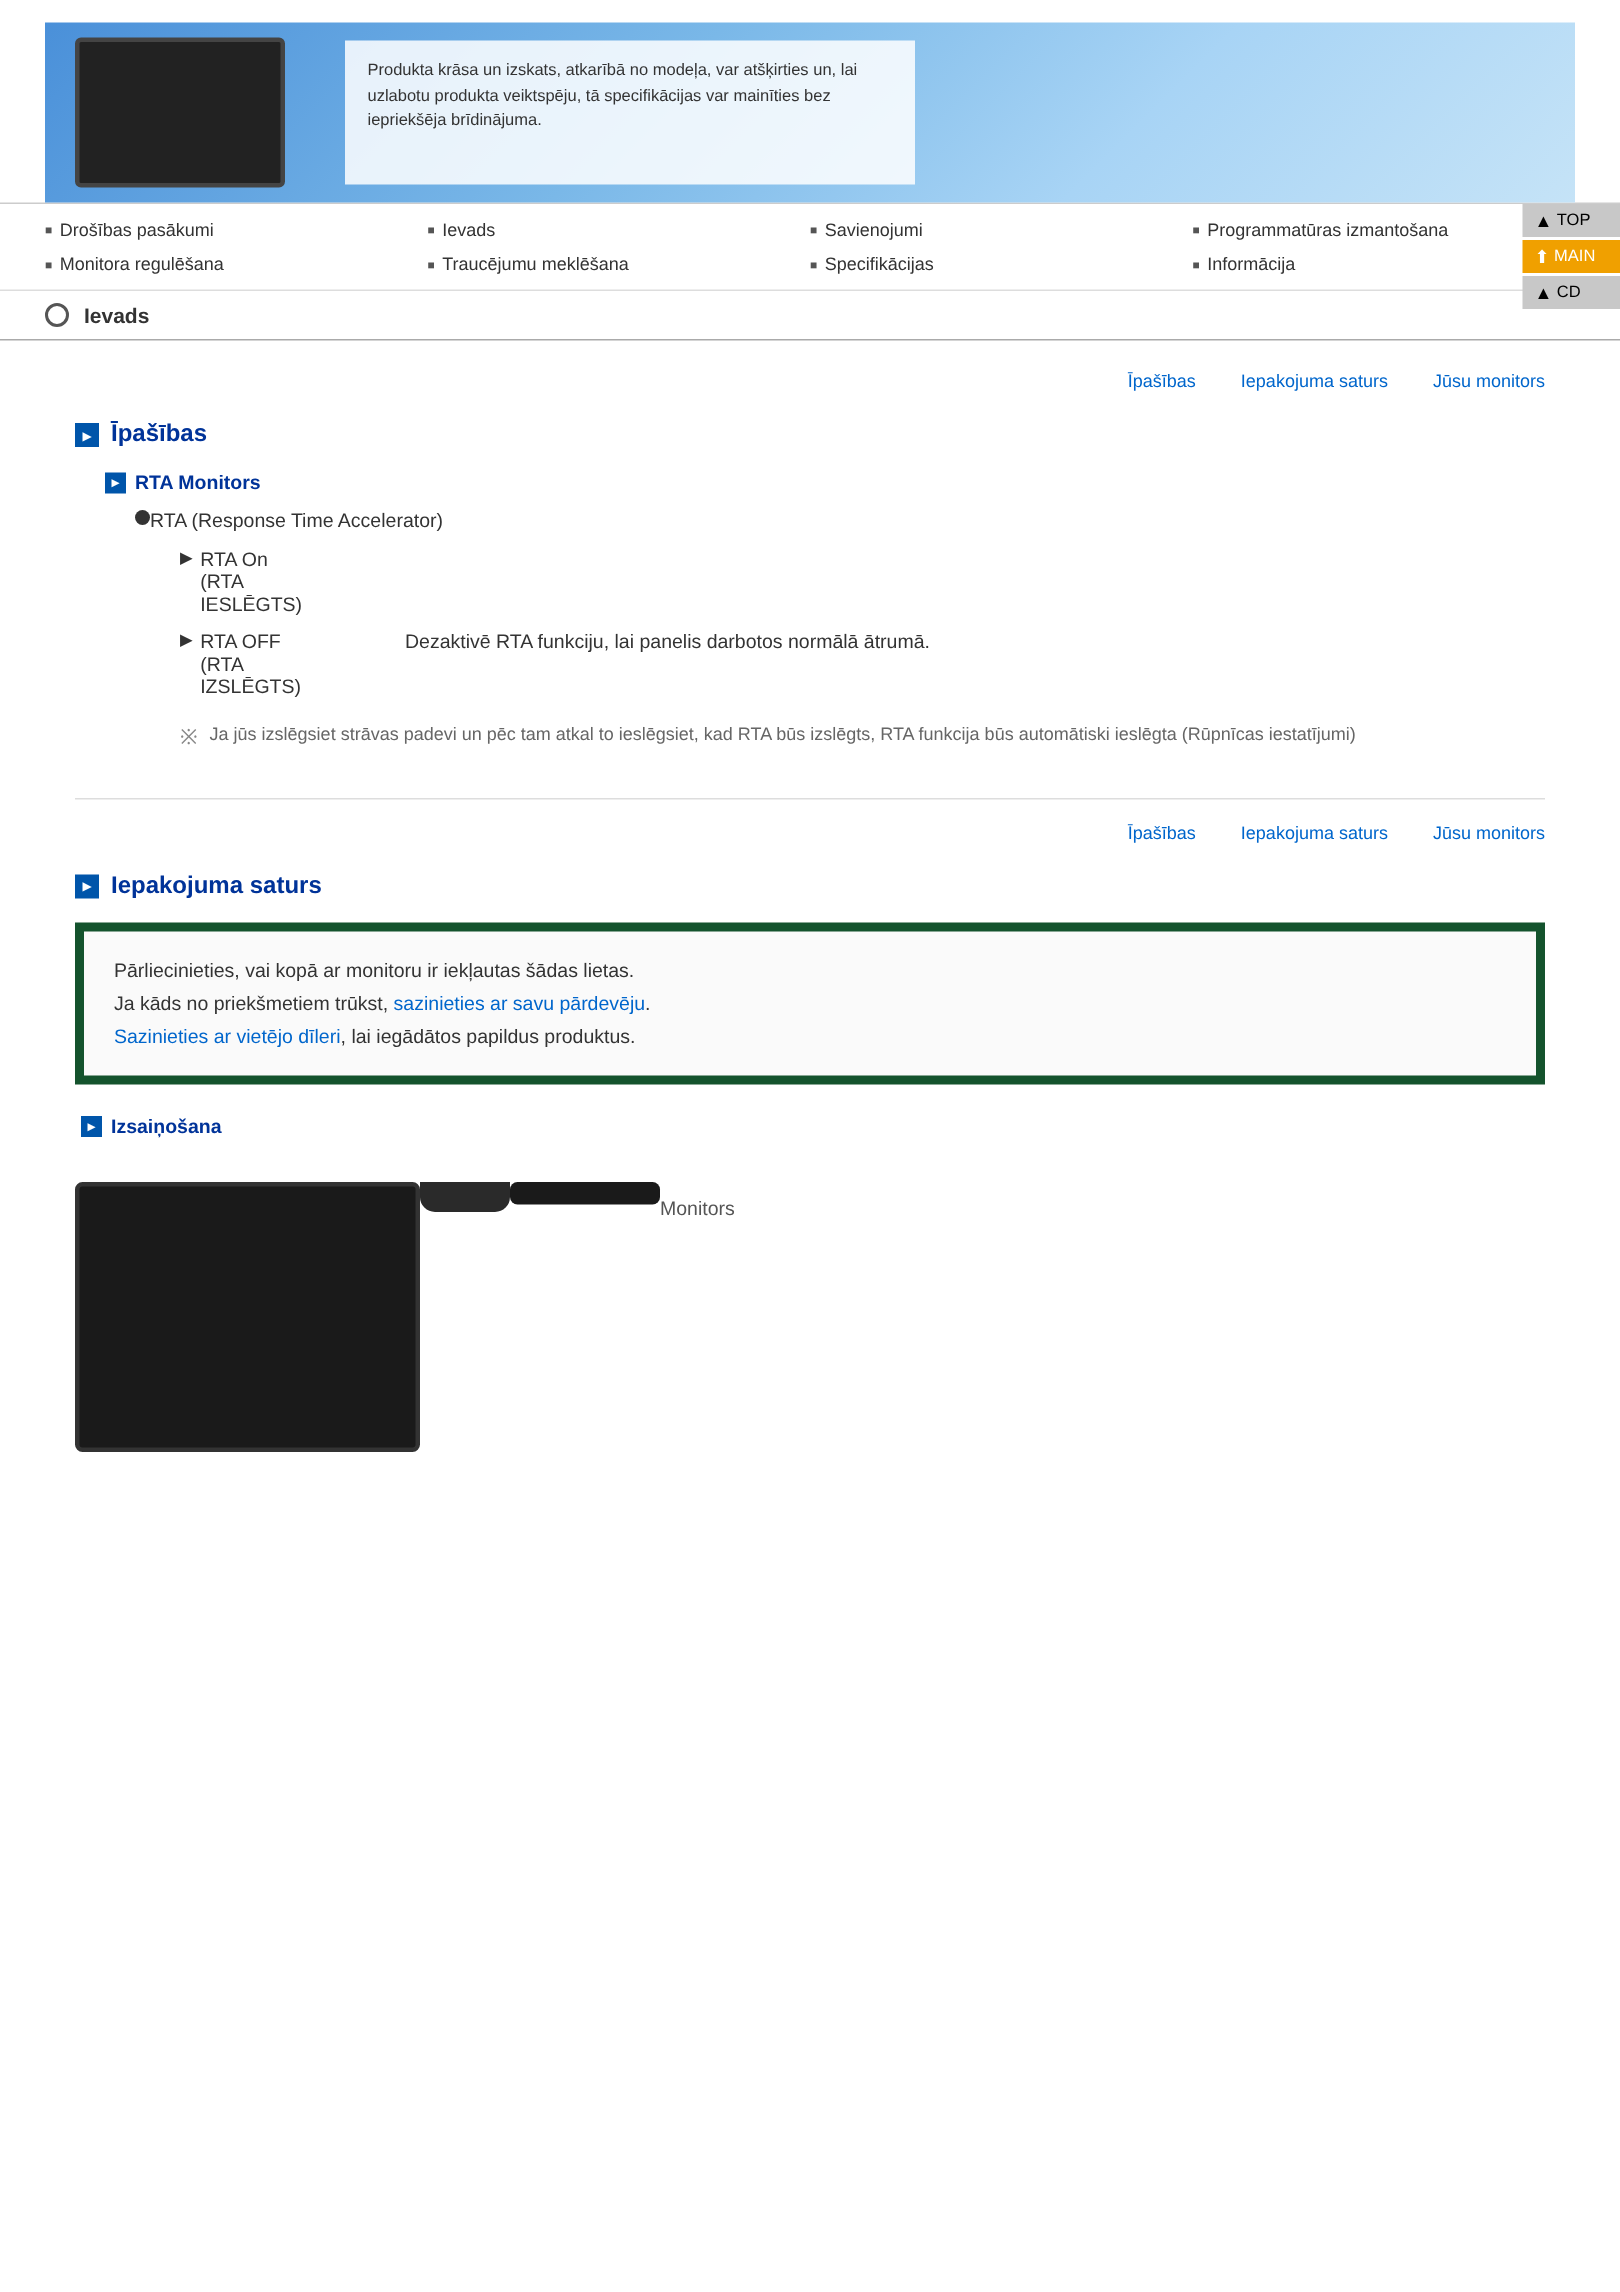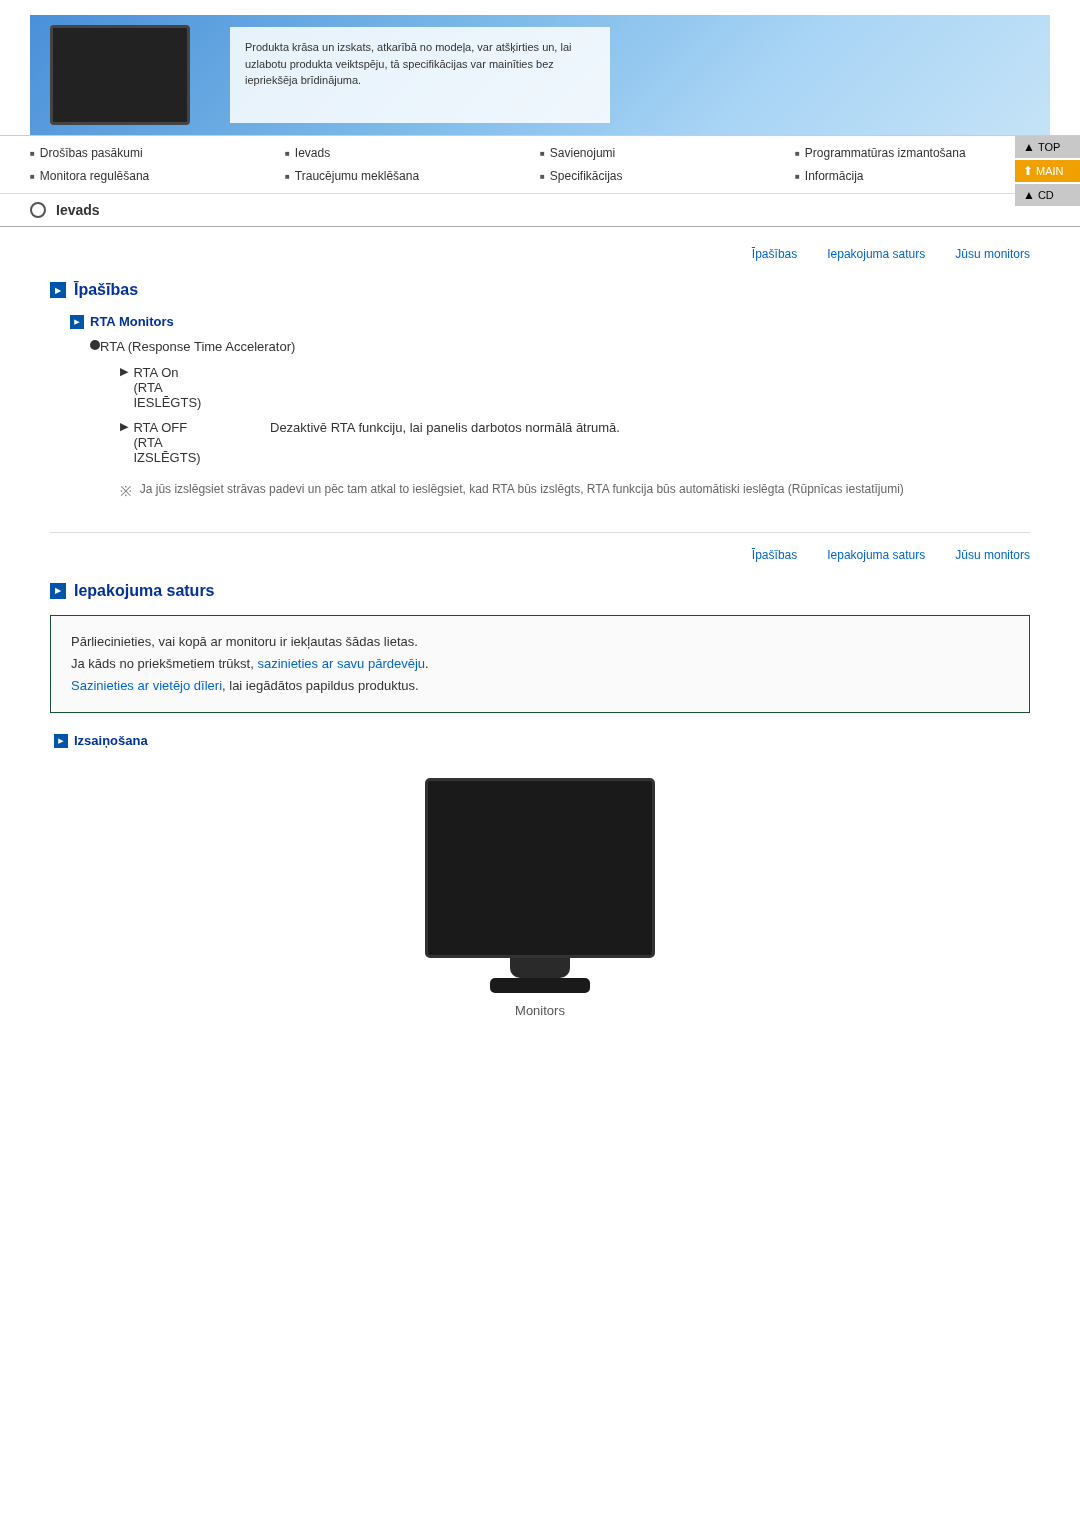--- a/index.html
+++ b/index.html
@@ -258,37 +258,37 @@
       gap: 8px;
     }
     .warning-symbol {
       color: #888;
       font-size: 14px;
       flex-shrink: 0;
     }
 
     
     .package-box {
-      border: 1px solid #14532d;
+      border: 6px solid #14532d;
       padding: 15px 20px;
       margin: 15px 0;
       background: #fafafa;
       font-size: 13px;
       line-height: 1.7;
     }
     .package-link {
       color: #0066cc;
       cursor: pointer;
     }
 
     
     .monitor-img-container {
       display: flex;
-      flex-direction: column;
-      align-items: center;
+      flex-direction: row;
+      align-items: flex-start;
       margin: 30px 0 20px 0;
     }
     .monitor-img {
       width: 230px;
       height: 180px;
       background: #1a1a1a;
       border: 3px solid #333;
       border-radius: 5px;
       position: relative;
     }

